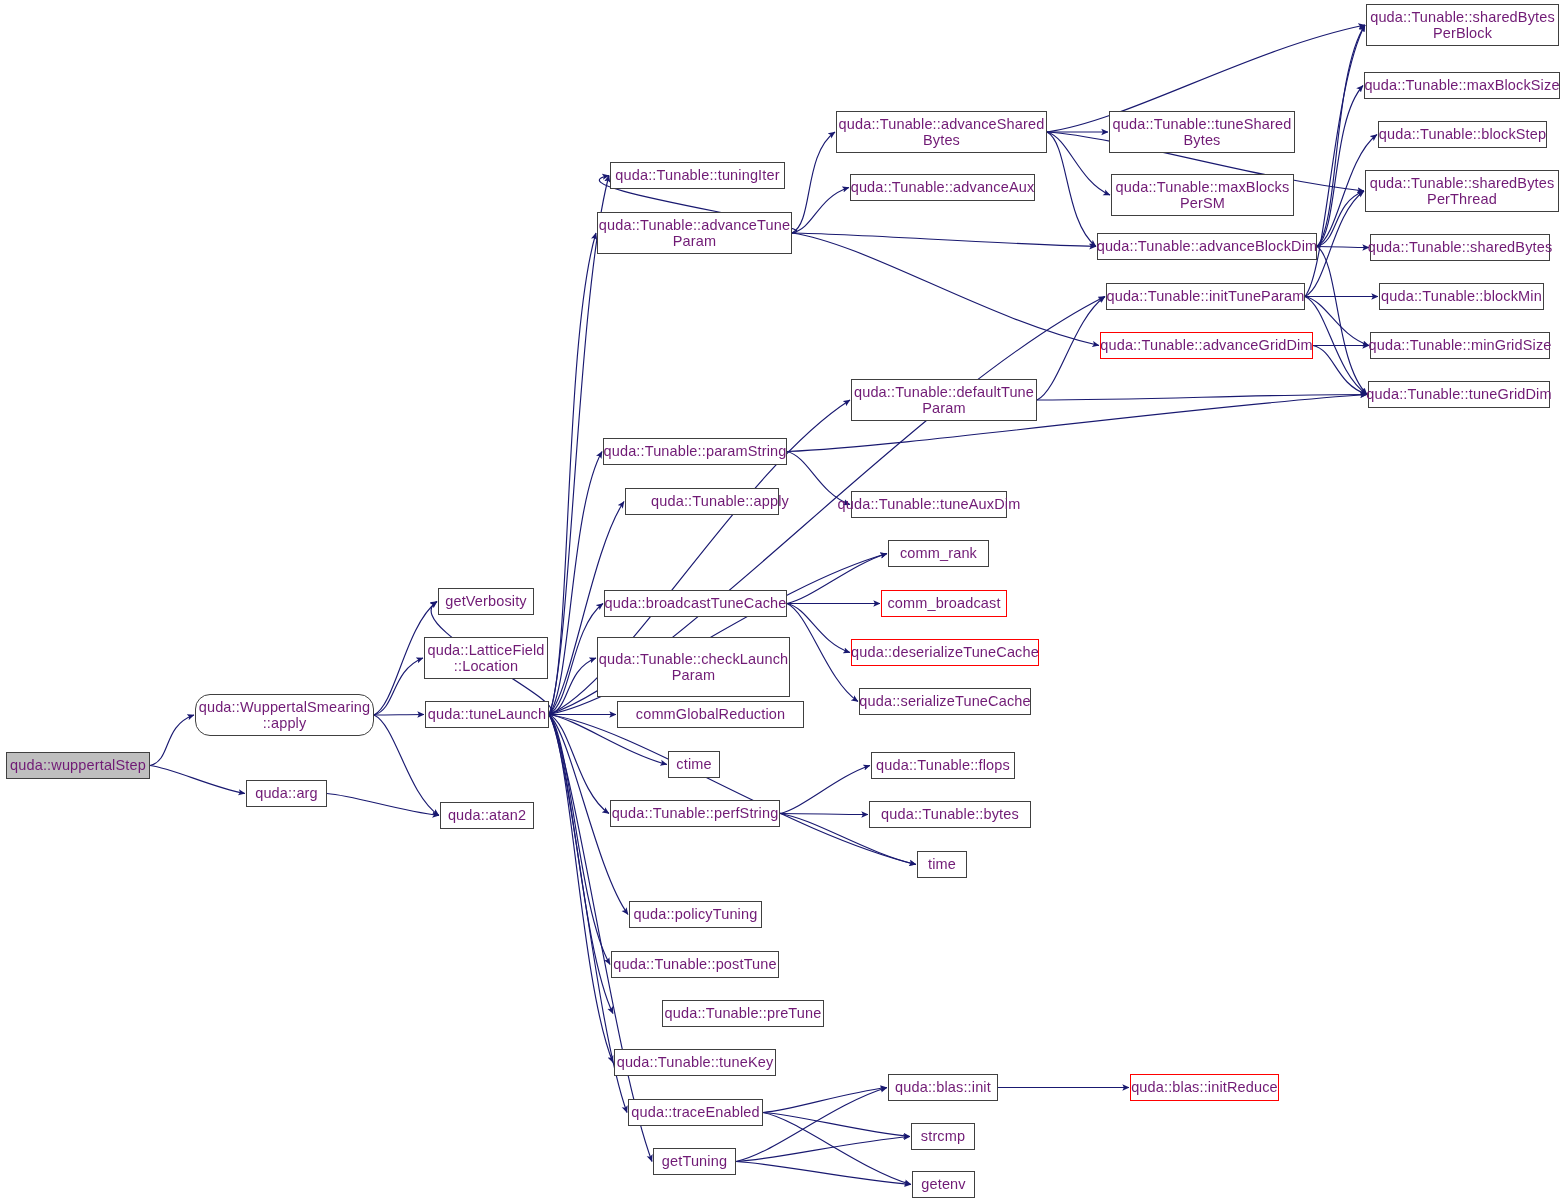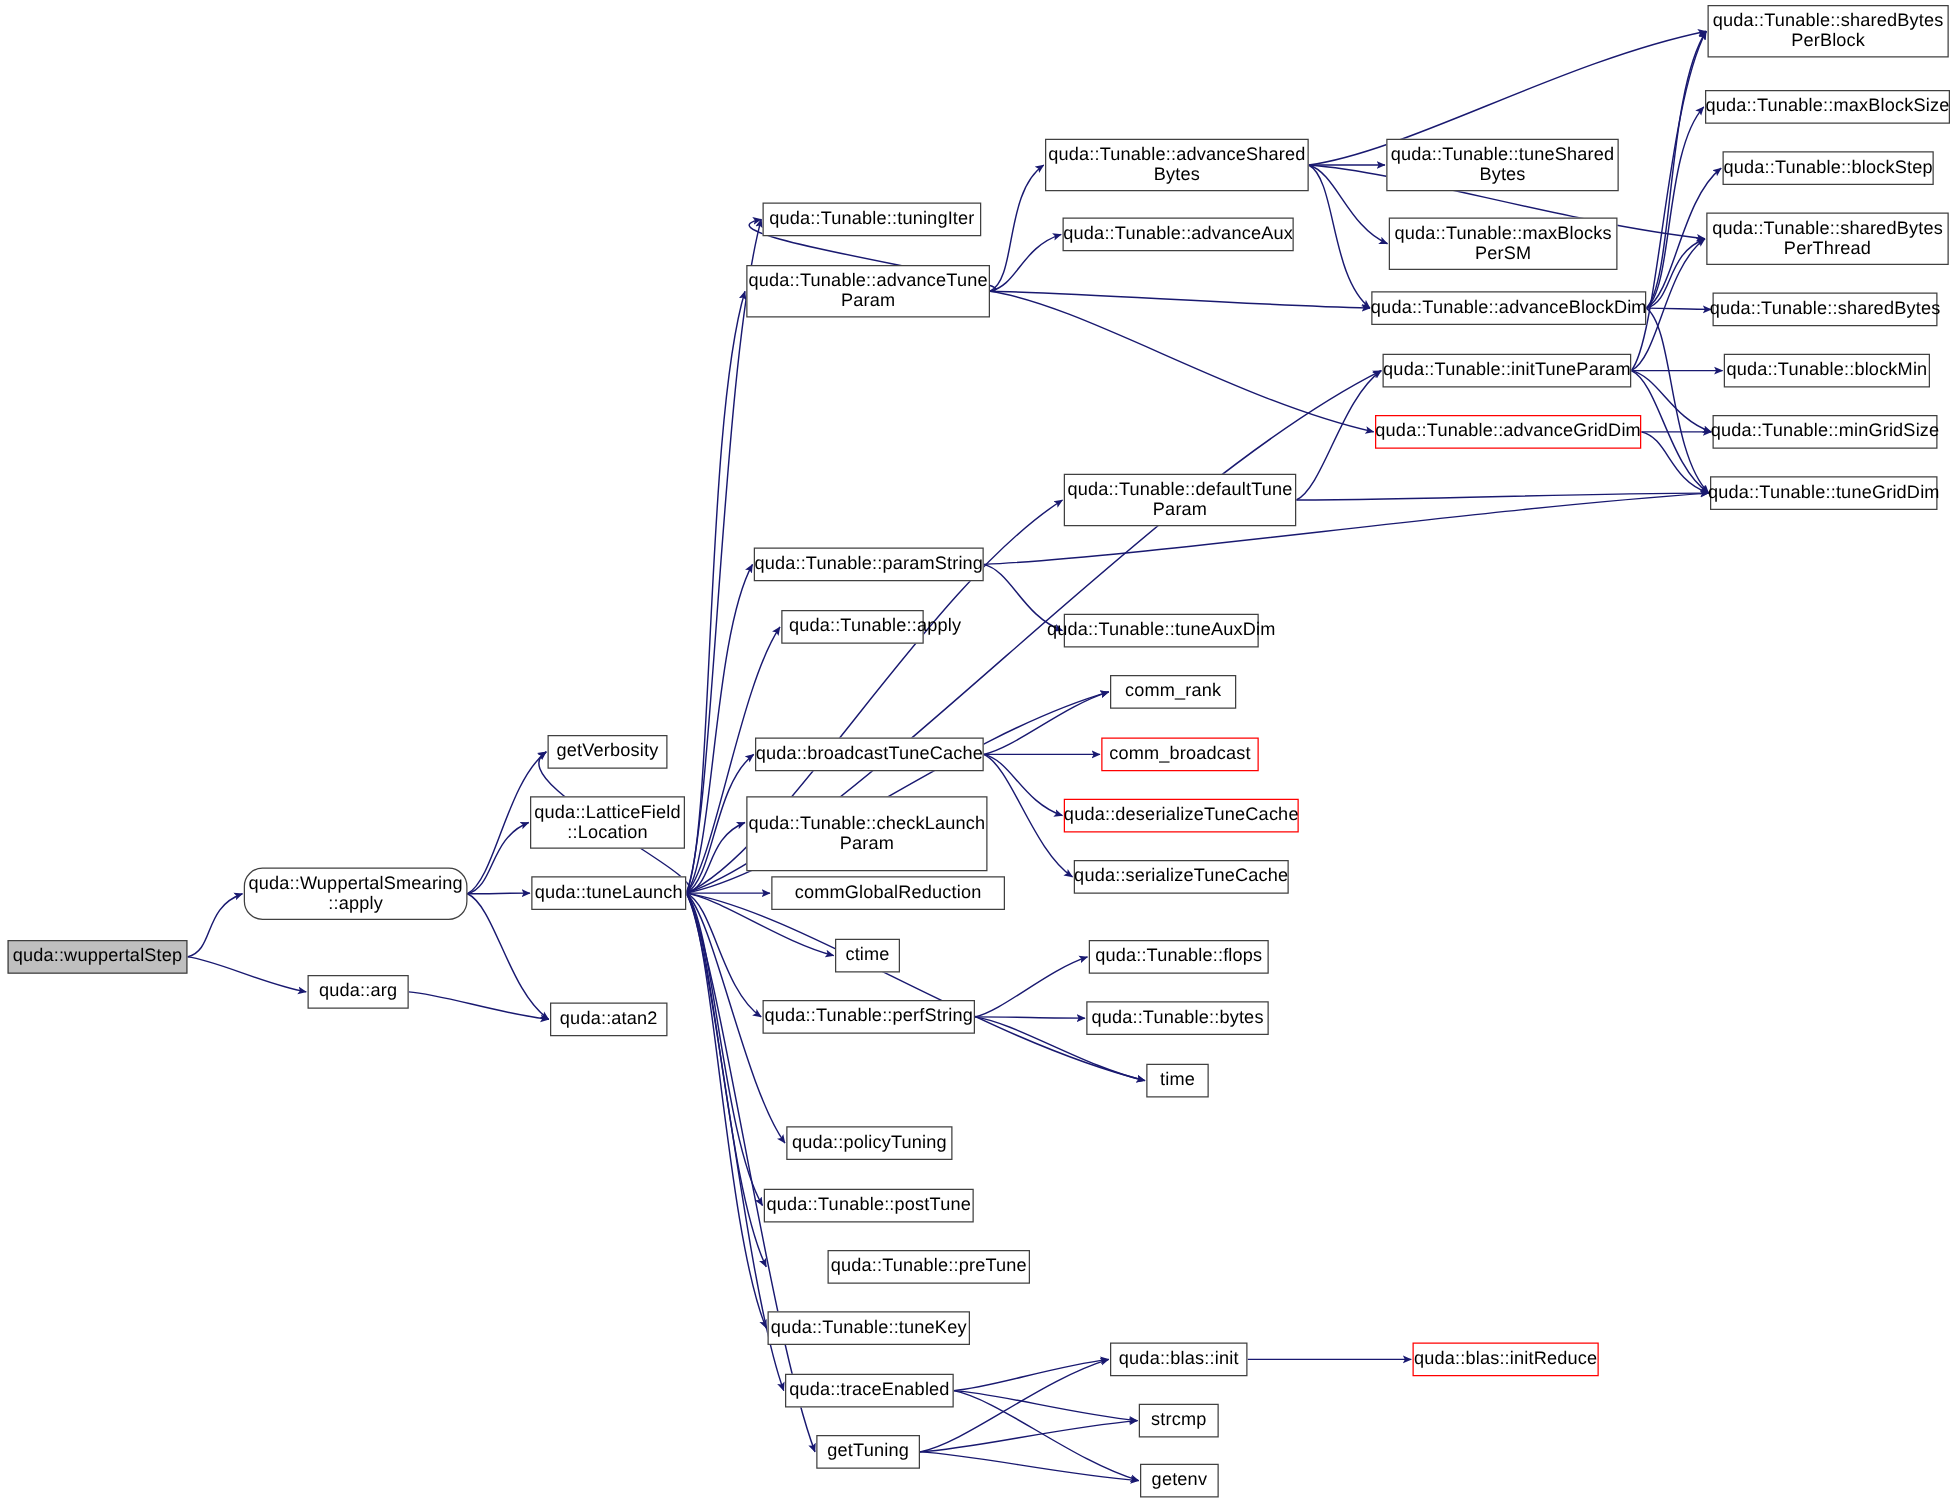--- a/index.html
+++ b/index.html
@@ -2,21 +2,21 @@
 <html><head>
 <meta charset="utf-8">
 <title>Call Graph</title>
 <style>
   html,body{margin:0;padding:0;background:#ffffff;}
   #canvas{position:relative;width:1565px;height:1203px;background:#ffffff;
           font-family:"Liberation Sans","DejaVu Sans",sans-serif;overflow:hidden;}
   svg#edges{position:absolute;left:0;top:0;width:1565px;height:1203px;pointer-events:none;}
   .node{position:absolute;box-sizing:border-box;border:1px solid #404040;background:#ffffff;
         display:flex;align-items:center;justify-content:center;text-align:center;
-        font-size:14.5px;color:#000000;line-height:1.12;letter-spacing:0.01em;
+        font-size:14.5px;color:#701a75;line-height:1.12;letter-spacing:0.01em;
         padding:0 4px;white-space:pre-line;z-index:5;}
   .node.root{background:#bfbfbf;border:1px solid #404040;}
   .node.hot{border:1px solid #ff0000;}
 </style>
 </head>
 <body>
 
 <div id="canvas">
   <svg id="edges" xmlns="http://www.w3.org/2000/svg">
     <defs>
@@ -102,21 +102,21 @@
       <div class="node" style="left: 246px; top: 780px; width: 81px; height: 27px;">quda::arg</div>
       <div class="node" style="left: 438px; top: 588px; width: 96px; height: 27px;">getVerbosity</div>
       <div class="node" style="left: 424px; top: 637px; width: 124px; height: 42px;">quda::LatticeField
 ::Location</div>
       <div class="node" style="left: 425px; top: 701px; width: 124px; height: 27px;">quda::tuneLaunch</div>
       <div class="node" style="left: 440px; top: 802px; width: 94px; height: 27px;">quda::atan2</div>
       <div class="node" style="left: 610px; top: 162px; width: 175px; height: 27px;">quda::Tunable::tuningIter</div>
       <div class="node" style="left: 597px; top: 212px; width: 195px; height: 42px;">quda::Tunable::advanceTune
 Param</div>
       <div class="node" style="left: 603px; top: 438px; width: 184px; height: 27px;">quda::Tunable::paramString</div>
-      <div class="node" style="left: 625px; top: 488px; width: 114px; height: 27px; padding-left: 40px;">quda::Tunable::apply</div>
+      <div class="node" style="left: 625px; top: 488px; width: 154px; height: 27px; padding-left: 40px;">quda::Tunable::apply</div>
       <div class="node" style="left: 604px; top: 590px; width: 183px; height: 27px;">quda::broadcastTuneCache</div>
       <div class="node" style="left: 597px; top: 637px; width: 193px; height: 60px;">quda::Tunable::checkLaunch
 Param</div>
       <div class="node" style="left: 617px; top: 701px; width: 187px; height: 27px; text-align: center;">commGlobalReduction</div>
       <div class="node" style="left: 668px; top: 751px; width: 52px; height: 27px;">ctime</div>
       <div class="node" style="left: 610px; top: 800px; width: 170px; height: 27px;">quda::Tunable::perfString</div>
       <div class="node" style="left: 629px; top: 901px; width: 133px; height: 27px;">quda::policyTuning</div>
       <div class="node" style="left: 611px; top: 951px; width: 168px; height: 27px;">quda::Tunable::postTune</div>
       <div class="node" style="left: 614px; top: 1000px; width: 162px; height: 27px; margin-left: 48px;">quda::Tunable::preTune</div>
       <div class="node" style="left: 614px; top: 1049px; width: 162px; height: 27px;">quda::Tunable::tuneKey</div>
@@ -126,21 +126,21 @@
 Bytes</div>
       <div class="node" style="left: 850px; top: 174px; width: 185px; height: 27px;">quda::Tunable::advanceAux</div>
       <div class="node" style="left: 851px; top: 379px; width: 186px; height: 42px;">quda::Tunable::defaultTune
 Param</div>
       <div class="node" style="left: 851px; top: 491px; width: 156px; height: 27px;">quda::Tunable::tuneAuxDim</div>
       <div class="node" style="left: 888px; top: 540px; width: 101px; height: 27px;">comm_rank</div>
       <div class="node hot" style="left: 881px; top: 590px; width: 126px; height: 27px;">comm_broadcast</div>
       <div class="node hot" style="left: 851px; top: 639px; width: 188px; height: 27px;">quda::deserializeTuneCache</div>
       <div class="node" style="left: 859px; top: 688px; width: 172px; height: 27px;">quda::serializeTuneCache</div>
       <div class="node" style="left: 871px; top: 752px; width: 144px; height: 27px;">quda::Tunable::flops</div>
-      <div class="node" style="left: 869px; top: 801px; width: 146px; height: 27px;">quda::Tunable::bytes</div>
+      <div class="node" style="left: 869px; top: 801px; width: 162px; height: 27px;">quda::Tunable::bytes</div>
       <div class="node" style="left: 917px; top: 851px; width: 50px; height: 27px;">time</div>
       <div class="node" style="left: 888px; top: 1074px; width: 110px; height: 27px;">quda::blas::init</div>
       <div class="node" style="left: 911px; top: 1123px; width: 64px; height: 27px;">strcmp</div>
       <div class="node" style="left: 912px; top: 1171px; width: 63px; height: 27px;">getenv</div>
       <div class="node" style="left: 1109px; top: 111px; width: 186px; height: 42px;">quda::Tunable::tuneShared
 Bytes</div>
       <div class="node" style="left: 1111px; top: 174px; width: 183px; height: 42px;">quda::Tunable::maxBlocks
 PerSM</div>
       <div class="node" style="left: 1097px; top: 233px; width: 220px; height: 27px;">quda::Tunable::advanceBlockDim</div>
       <div class="node" style="left: 1106px; top: 283px; width: 199px; height: 27px;">quda::Tunable::initTuneParam</div>

